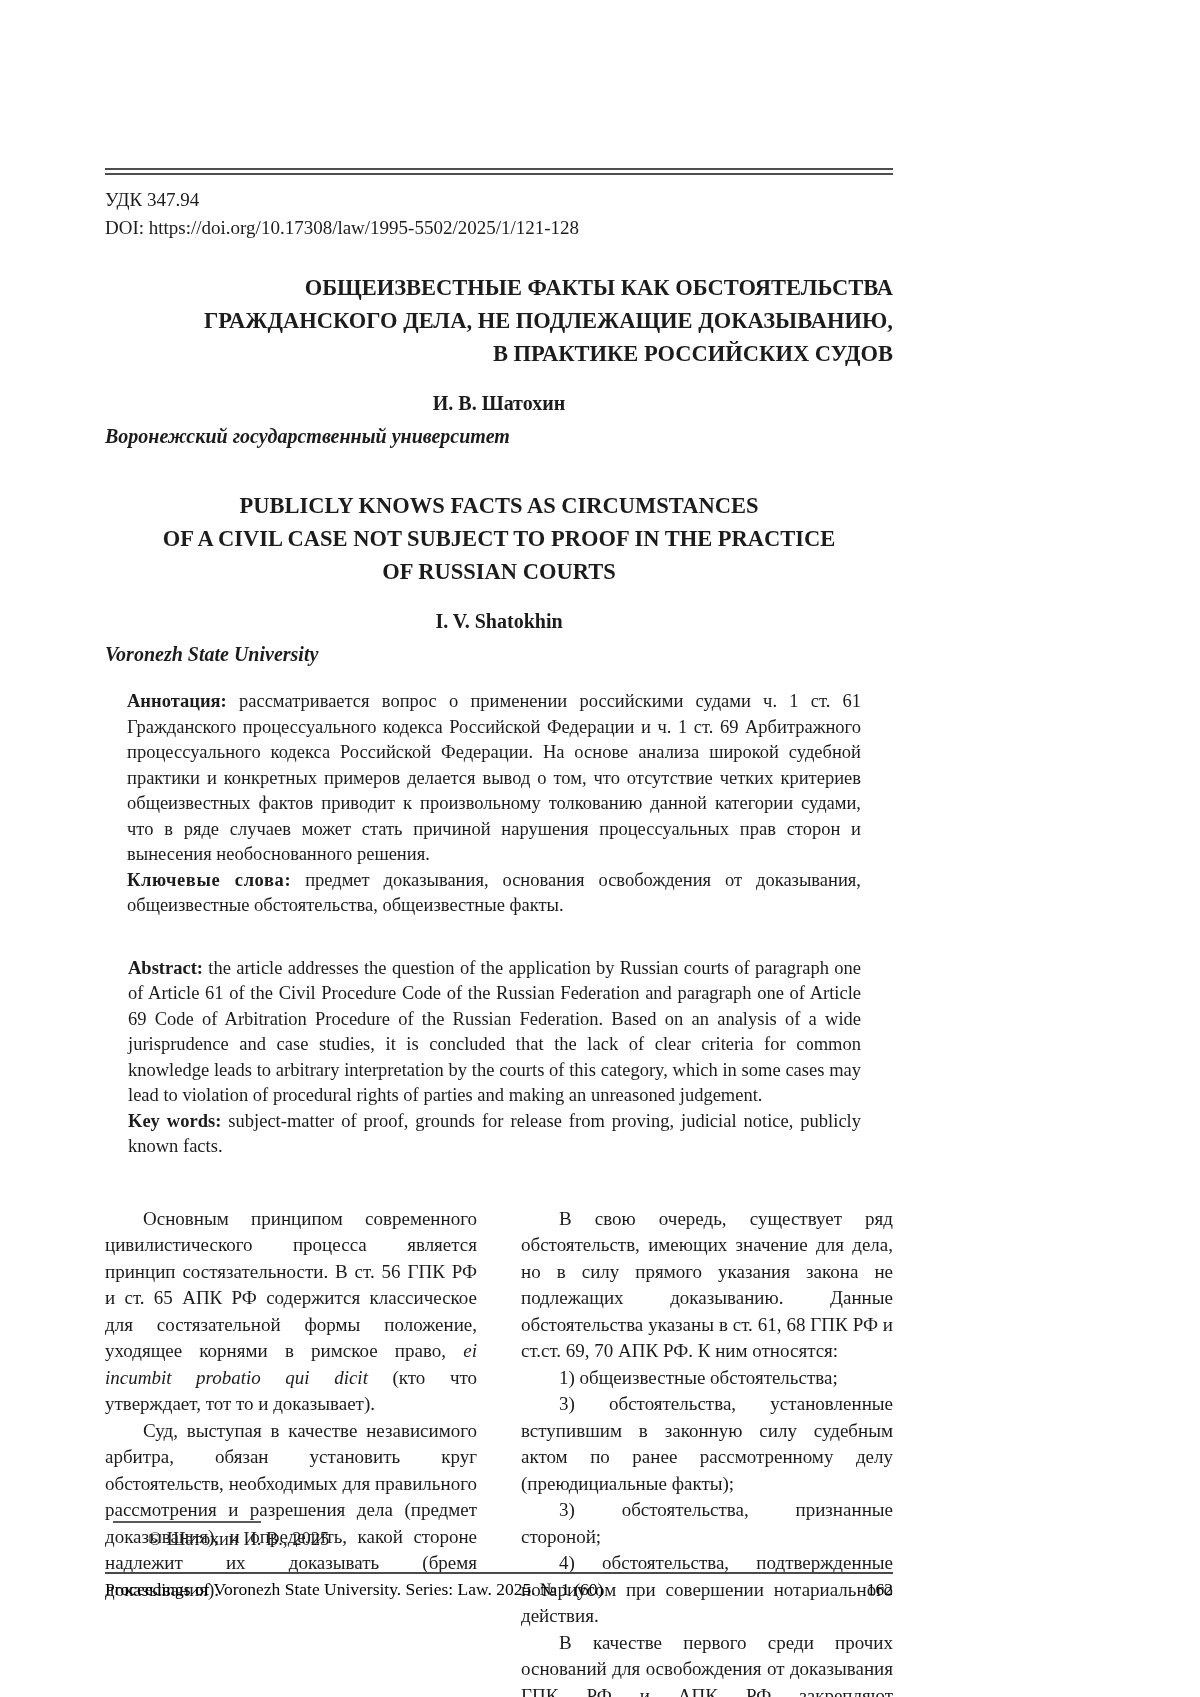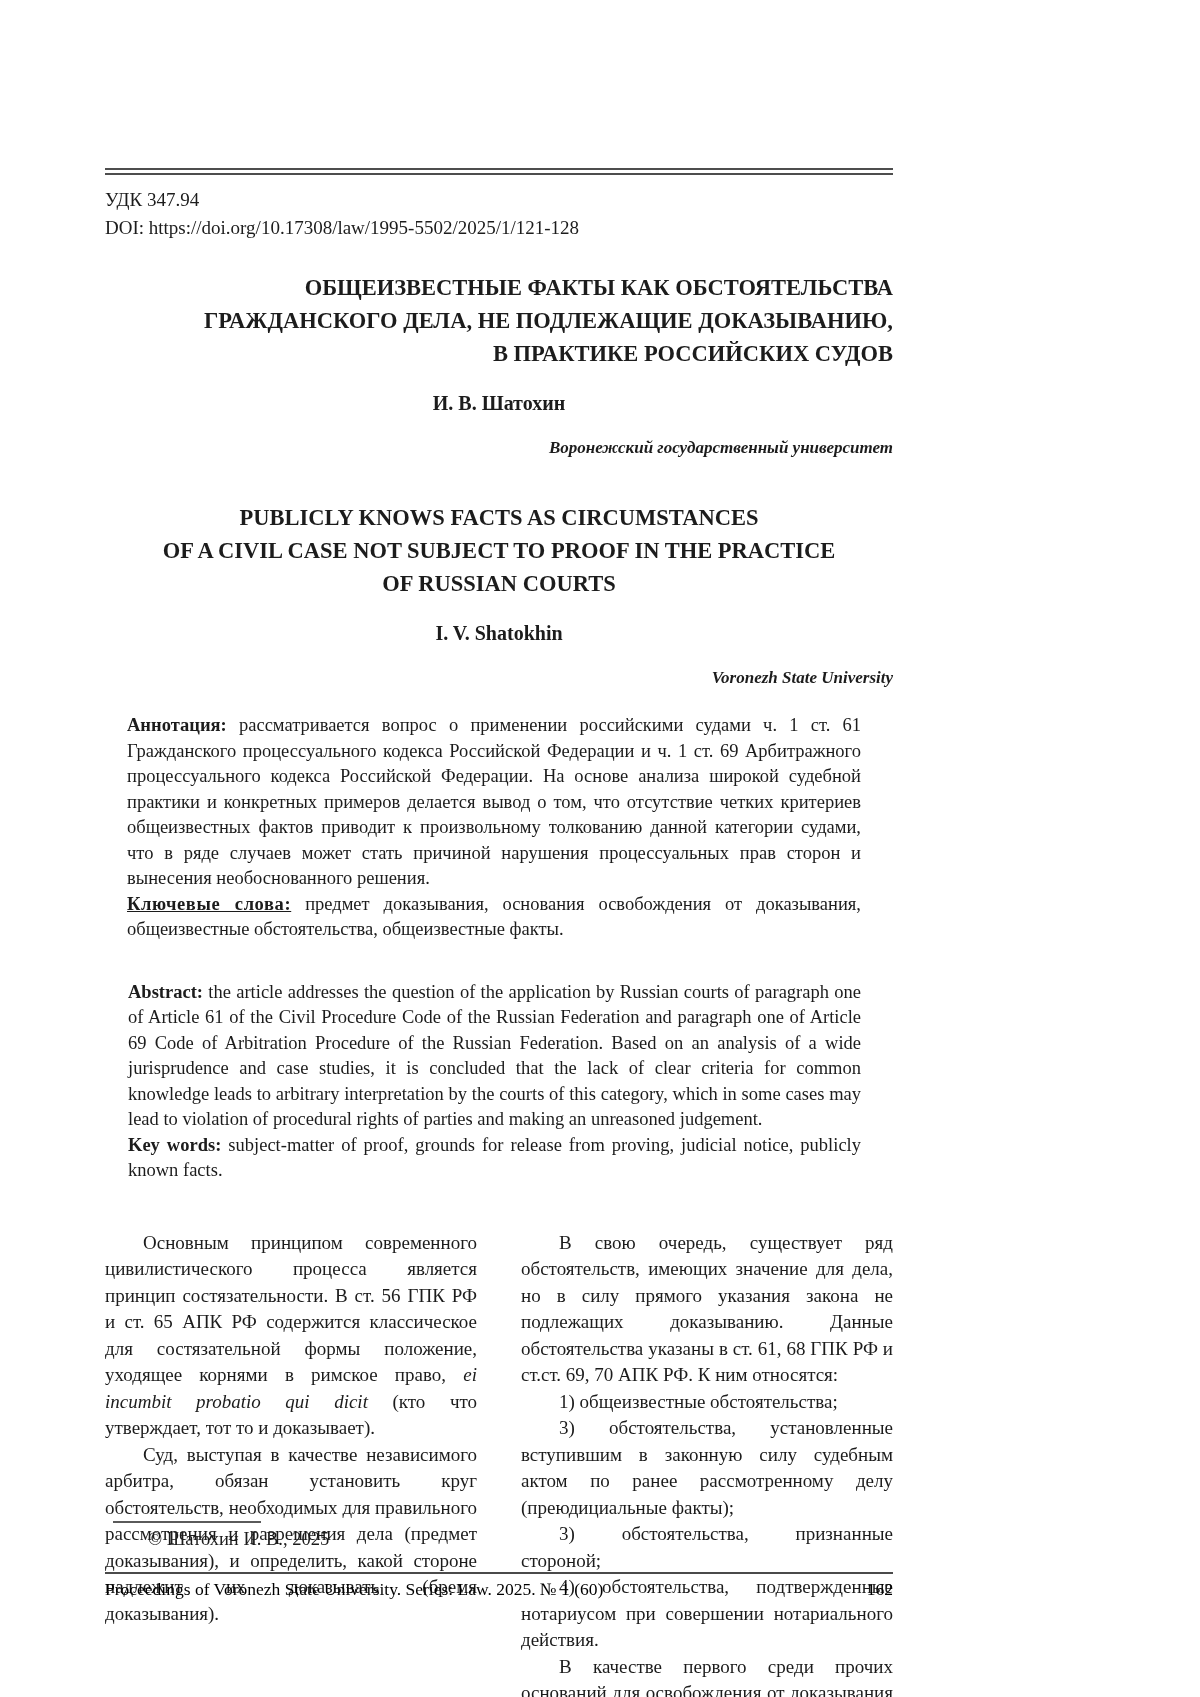--- a/index.html
+++ b/index.html
@@ -26,39 +26,39 @@
 
   .title-ru {
     margin-top: 29px;
     font-size: 22.5px;
     font-weight: bold;
     text-align: right;
     line-height: 33px;
     white-space: pre-line;
   }
   .author { margin-top: 21px; text-align: center; font-weight: bold; font-size: 20px; line-height: 24px; }
-  .affiliation { margin-top: 21px; text-align: right; font-style: italic; font-weight: 600; font-size: 17px; line-height: 24px; }
+  .affiliation { margin-top: 9px; text-align: left; font-style: italic; font-weight: 600; font-size: 20px; line-height: 24px; }
   .title-en {
     margin-top: 41px;
     font-size: 22.5px;
     font-weight: bold;
     text-align: center;
     line-height: 33px;
     white-space: pre-line;
   }
 
   .abstract-block {
     margin: 23px 32px 0 22px;
     font-size: 18.5px;
     line-height: 25.5px;
     text-align: justify;
   }
   .abstract-block p { margin: 0; }
   .abstract-block .lbl { font-weight: bold; }
-  .abstract-block .lbl-sp { font-weight: bold; letter-spacing: 0.6px; text-decoration: underline; }
+  .abstract-block .lbl-sp { font-weight: bold; letter-spacing: 0.6px; }
   .abstract-en { margin-top: 37px; margin-left: 23px; }
 
   .columns {
     margin-top: 46px;
     display: flex;
     gap: 44px;
     font-size: 19px;
     line-height: 26.5px;
     text-align: justify;
   }

